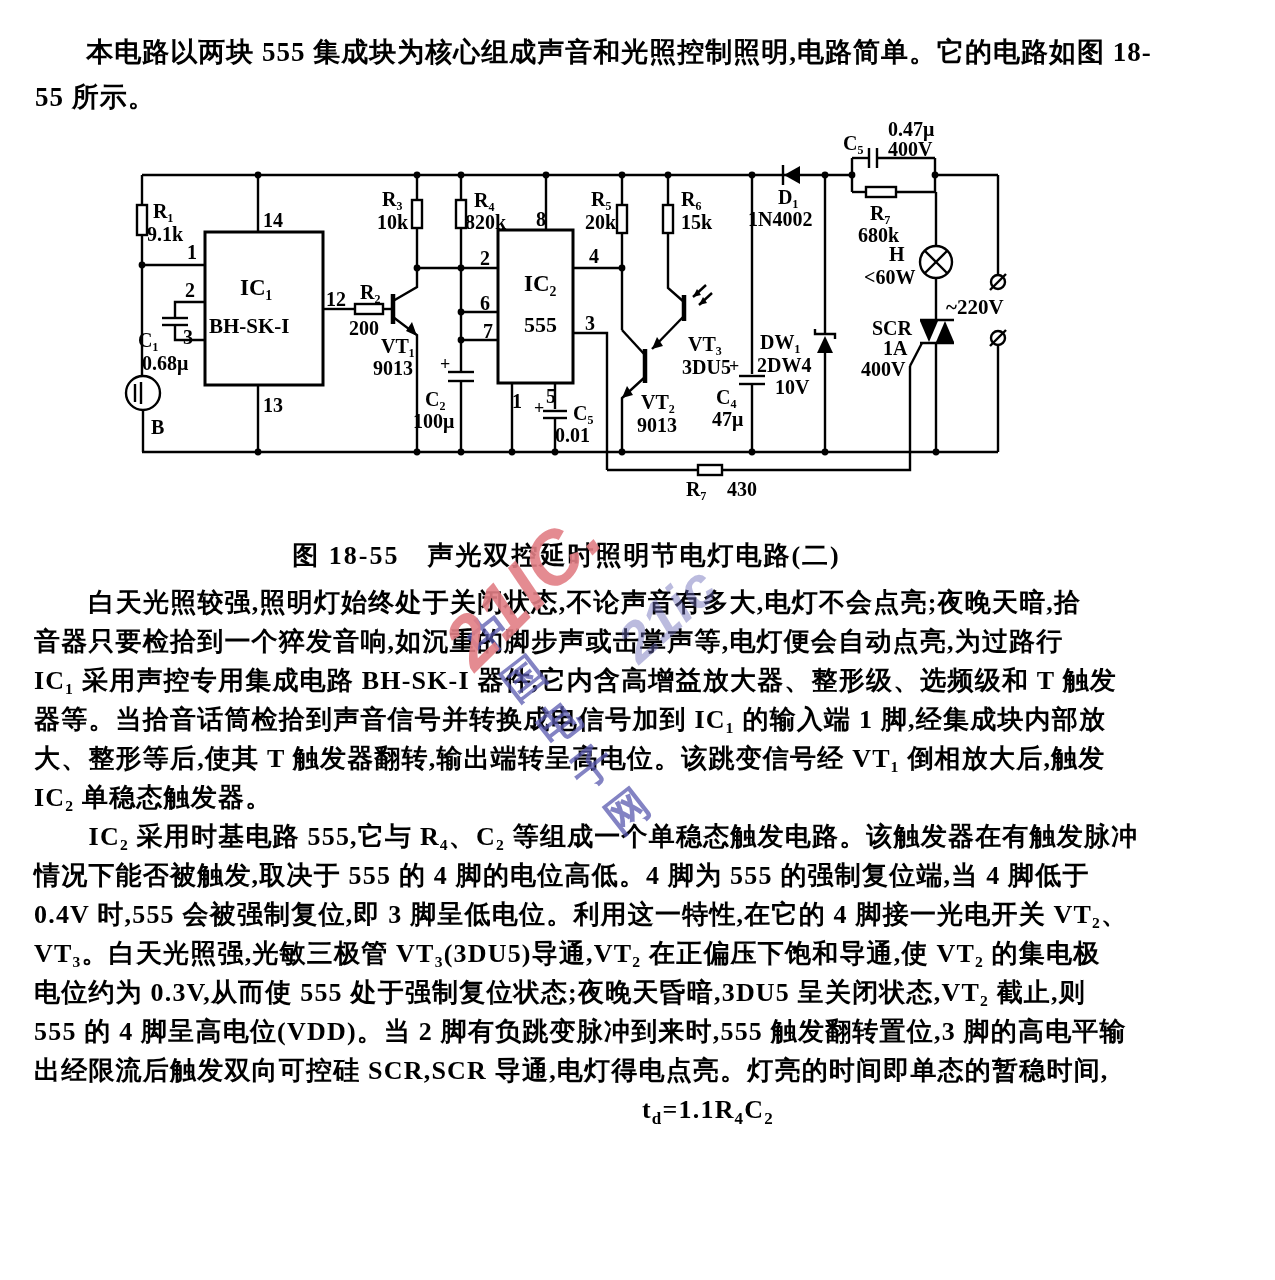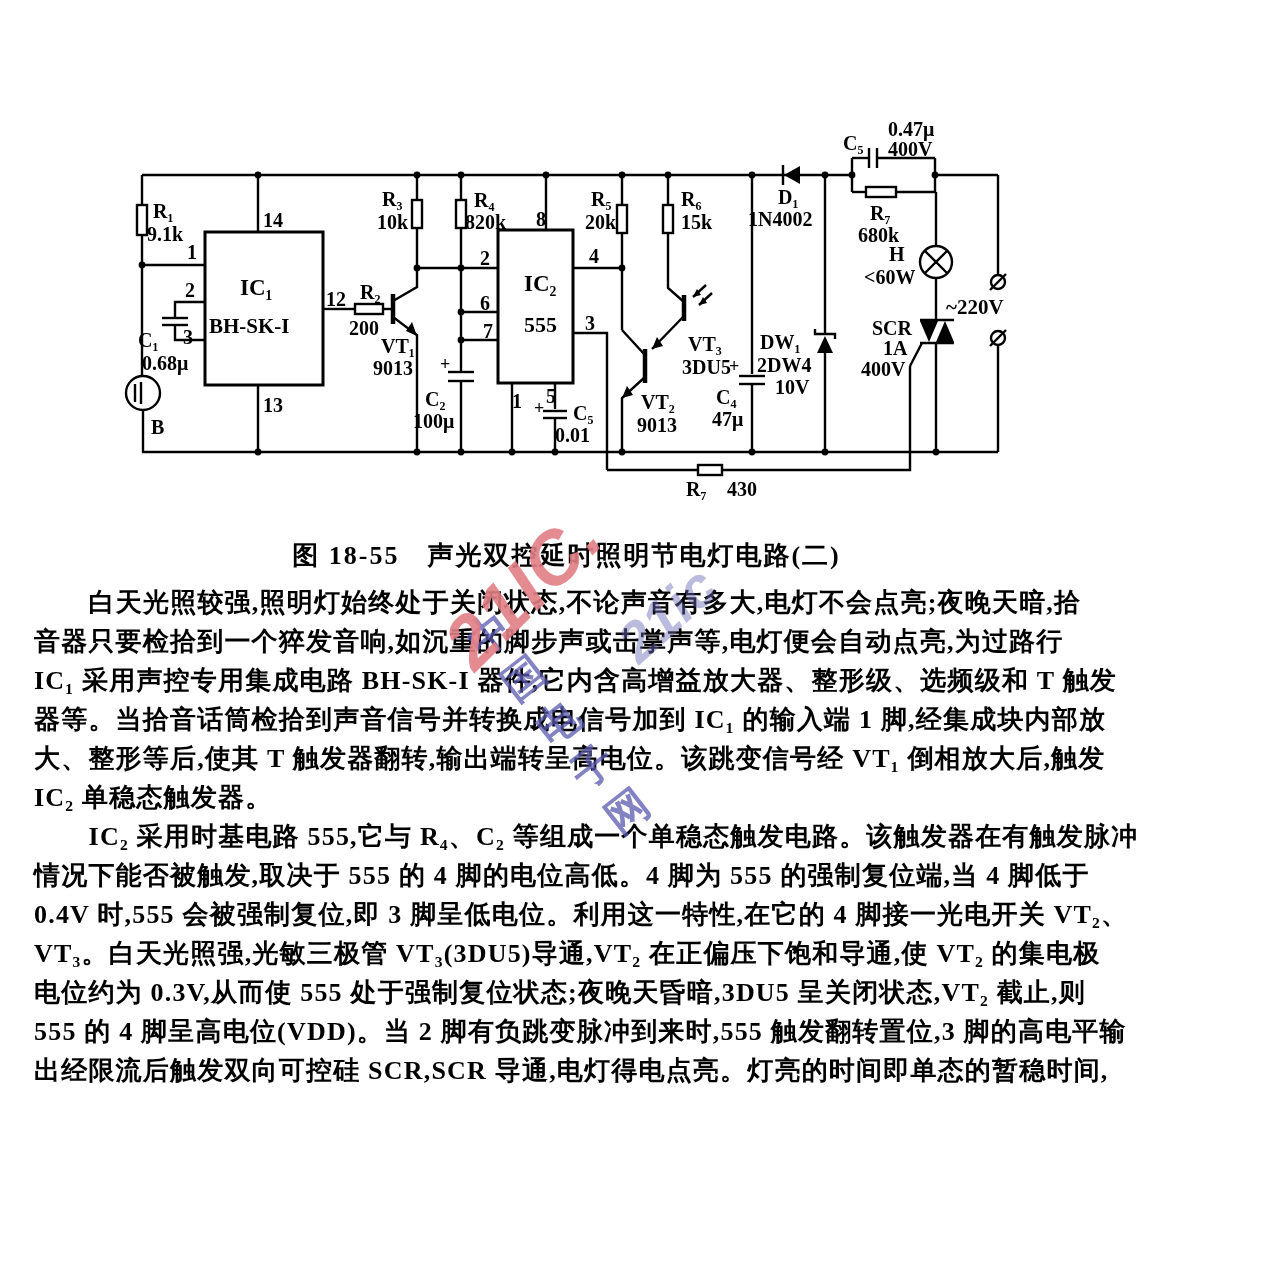--- a/index.html
+++ b/index.html
@@ -26,20 +26,22 @@
            letter-spacing:7px;font-family:"Liberation Sans",sans-serif;}
   .wm-blue2{position:absolute;left:648px;top:610px;font-size:56px;font-weight:800;font-style:italic;
             color:#6a6ab8;opacity:.45;transform:rotate(-42deg);transform-origin:left bottom;
             font-family:"Liberation Sans",sans-serif;}
 </style>
 </head>
 <body>
 
 <div class="page">
 
+  <div class="intro">本电路以两块 555 集成块为核心组成声音和光照控制照明,电路简单。它的电路如图 18-
+55 所示。</div>
 
   <svg width="1275" height="525" viewBox="0 0 1275 525" style="position:absolute;left:0;top:0;" xmlns="http://www.w3.org/2000/svg">
     <g stroke="#000" stroke-width="2.4" fill="none">
       <path d="M142,175 H852"></path>
       <path d="M935,175 H998"></path>
       <path d="M142,175 V205"></path>
       <path d="M142,235 V377"></path>
       <path d="M142,265 H205"></path>
       <path d="M143,409 V452"></path>
       <path d="M142,452 H998"></path>
@@ -256,20 +258,21 @@
 器等。当拾音话筒检拾到声音信号并转换成电信号加到 IC₁ 的输入端 1 脚,经集成块内部放
 大、整形等后,使其 T 触发器翻转,输出端转呈高电位。该跳变信号经 VT₁ 倒相放大后,触发
 IC₂ 单稳态触发器。</p>
     <p class="para">IC₂ 采用时基电路 555,它与 R₄、C₂ 等组成一个单稳态触发电路。该触发器在有触发脉冲
 情况下能否被触发,取决于 555 的 4 脚的电位高低。4 脚为 555 的强制复位端,当 4 脚低于
 0.4V 时,555 会被强制复位,即 3 脚呈低电位。利用这一特性,在它的 4 脚接一光电开关 VT₂、
 VT₃。白天光照强,光敏三极管 VT₃(3DU5)导通,VT₂ 在正偏压下饱和导通,使 VT₂ 的集电极
 电位约为 0.3V,从而使 555 处于强制复位状态;夜晚天昏暗,3DU5 呈关闭状态,VT₂ 截止,则
 555 的 4 脚呈高电位(VDD)。当 2 脚有负跳变脉冲到来时,555 触发翻转置位,3 脚的高电平输
 出经限流后触发双向可控硅 SCR,SCR 导通,电灯得电点亮。灯亮的时间即单态的暂稳时间,</p>
+    <div class="formula"><span>t</span><sub>d</sub><span>=1.1R</span><sub>4</sub><span>C</span><sub>2</sub></div>
   </div>
 
   <div class="watermark">
     <span class="wm-blue2">21ic</span>
     <span class="wm-blue">中国电子网</span>
     <span class="wm-red">21IC.</span>
   </div>
 
 </div>
 

